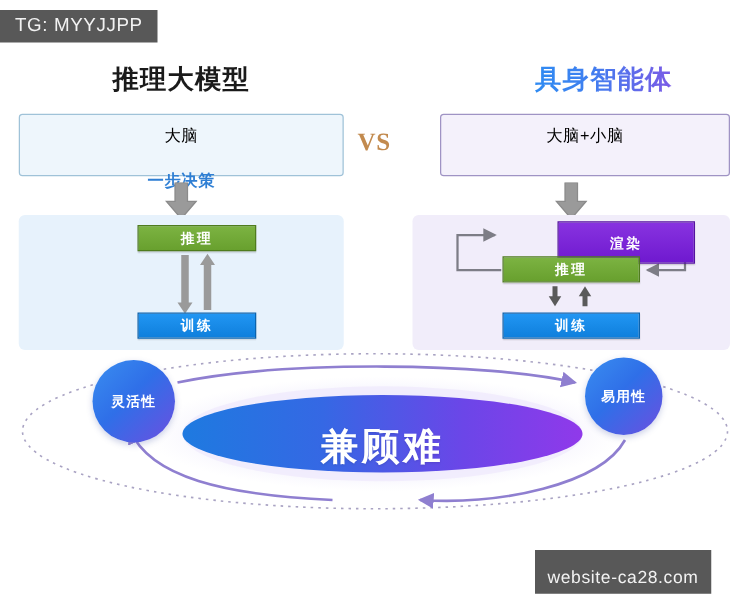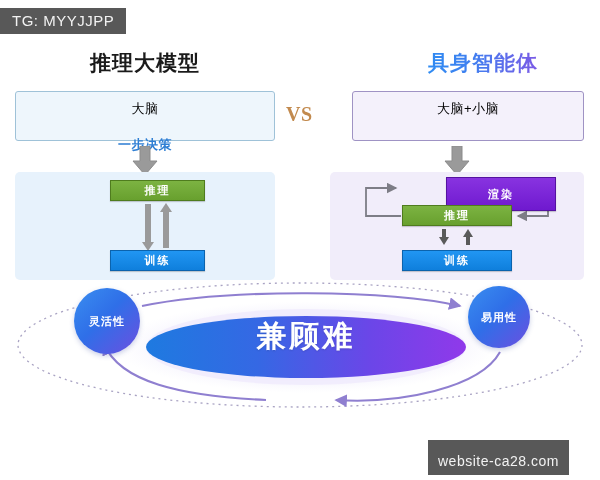--- a/index.html
+++ b/index.html
@@ -116,21 +116,21 @@
     box-shadow:0 2px 5px rgba(50,70,160,.25);
   }
   #node-flex{left:74px;top:288px;width:66px;height:66px;}
   #node-easy{left:468px;top:286px;width:62px;height:62px;}
   #node-eff{left:269px;top:368px;width:62px;height:62px;}
 
   #center-ellipse{
     position:absolute;left:146px;top:316px;width:320px;height:62px;
     border-radius:50%;
     background:linear-gradient(90deg,#1e7ae0 0%,#3568e4 35%,#6b46e8 70%,#9039ea 100%);
-    display:flex;align-items:flex-start;justify-content:center;
+    display:flex;align-items:flex-end;justify-content:center;
   }
   #center-label{
     color:#ffffff;font-size:30px;font-weight:bold;letter-spacing:3px;
     text-shadow:0 1px 2px rgba(0,0,0,.12);
   }
 </style>
 </head>
 <body>
 
 <div id="stage">

